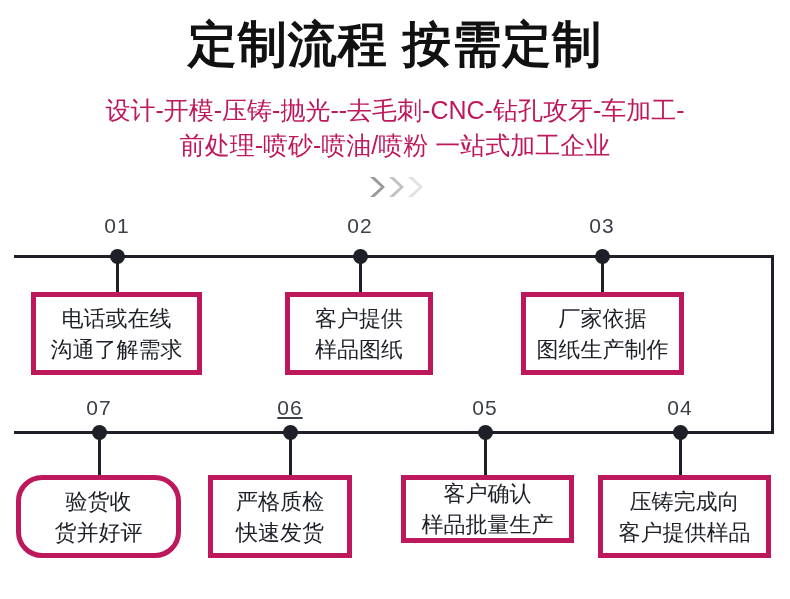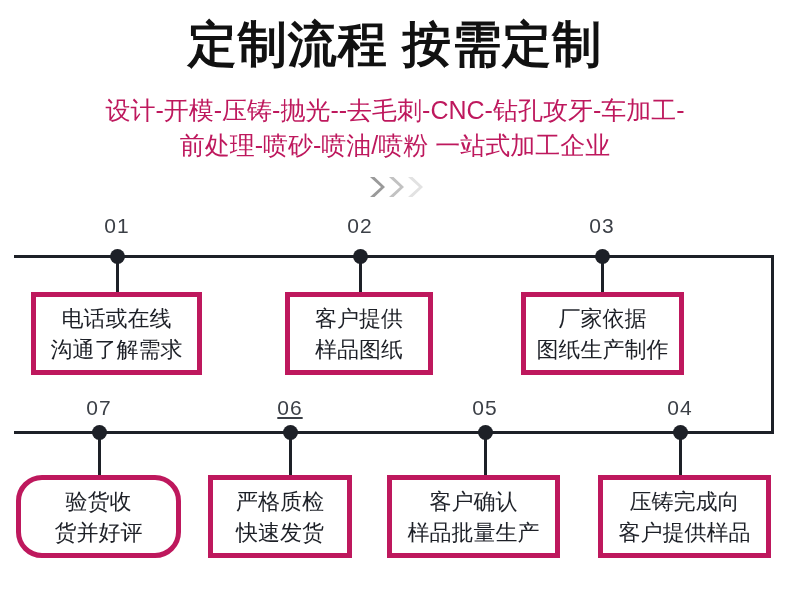--- a/index.html
+++ b/index.html
@@ -191,21 +191,21 @@
   <div class="node" style="left:283px; top:425px;"></div>
   <div class="stem" style="left:289px; top:432px; height:43px;"></div>
   <div class="box" style="left:208px; top:475px; width:144px; height:83px;">
     <span class="ln">严格质检</span>
     <span class="ln">快速发货</span>
   </div>
 
   <div class="step-num" style="left:455px; top:396px;">05</div>
   <div class="node" style="left:478px; top:425px;"></div>
   <div class="stem" style="left:484px; top:432px; height:43px;"></div>
-  <div class="box" style="left:387px; top:475px; width:173px; height:83px;">
+  <div class="box" style="left:401px; top:475px; width:173px; height:68px;">
     <span class="ln">客户确认</span>
     <span class="ln">样品批量生产</span>
   </div>
 
   <div class="step-num" style="left:650px; top:396px;">04</div>
   <div class="node" style="left:673px; top:425px;"></div>
   <div class="stem" style="left:679px; top:432px; height:43px;"></div>
   <div class="box" style="left:598px; top:475px; width:173px; height:83px;">
     <span class="ln">压铸完成向</span>
     <span class="ln">客户提供样品</span>

